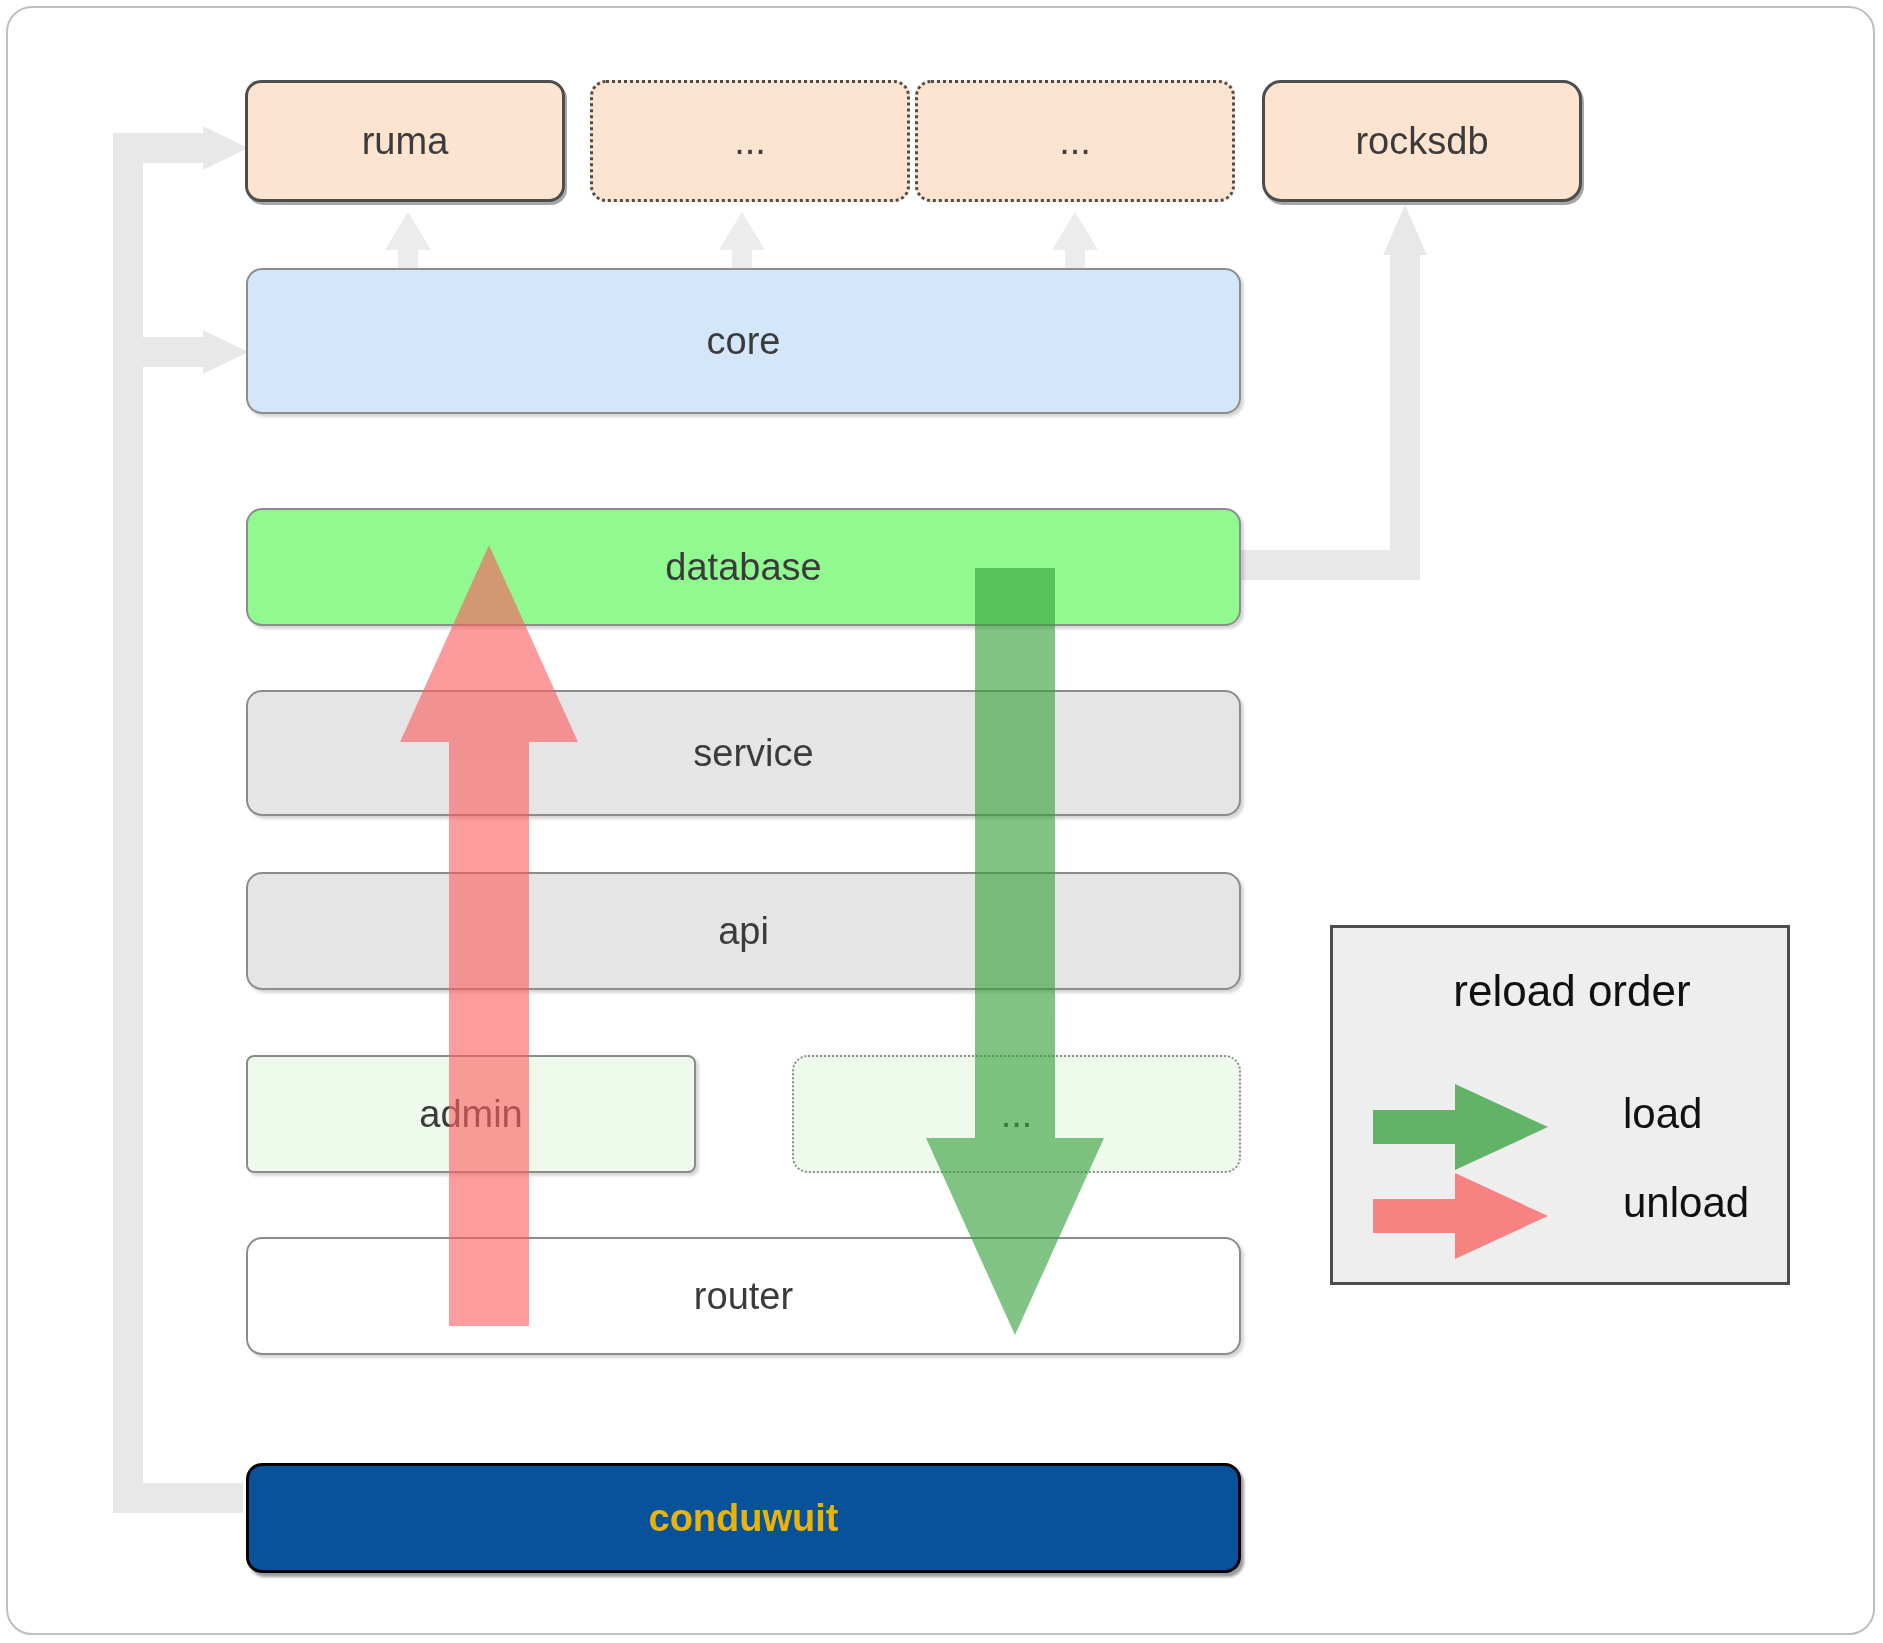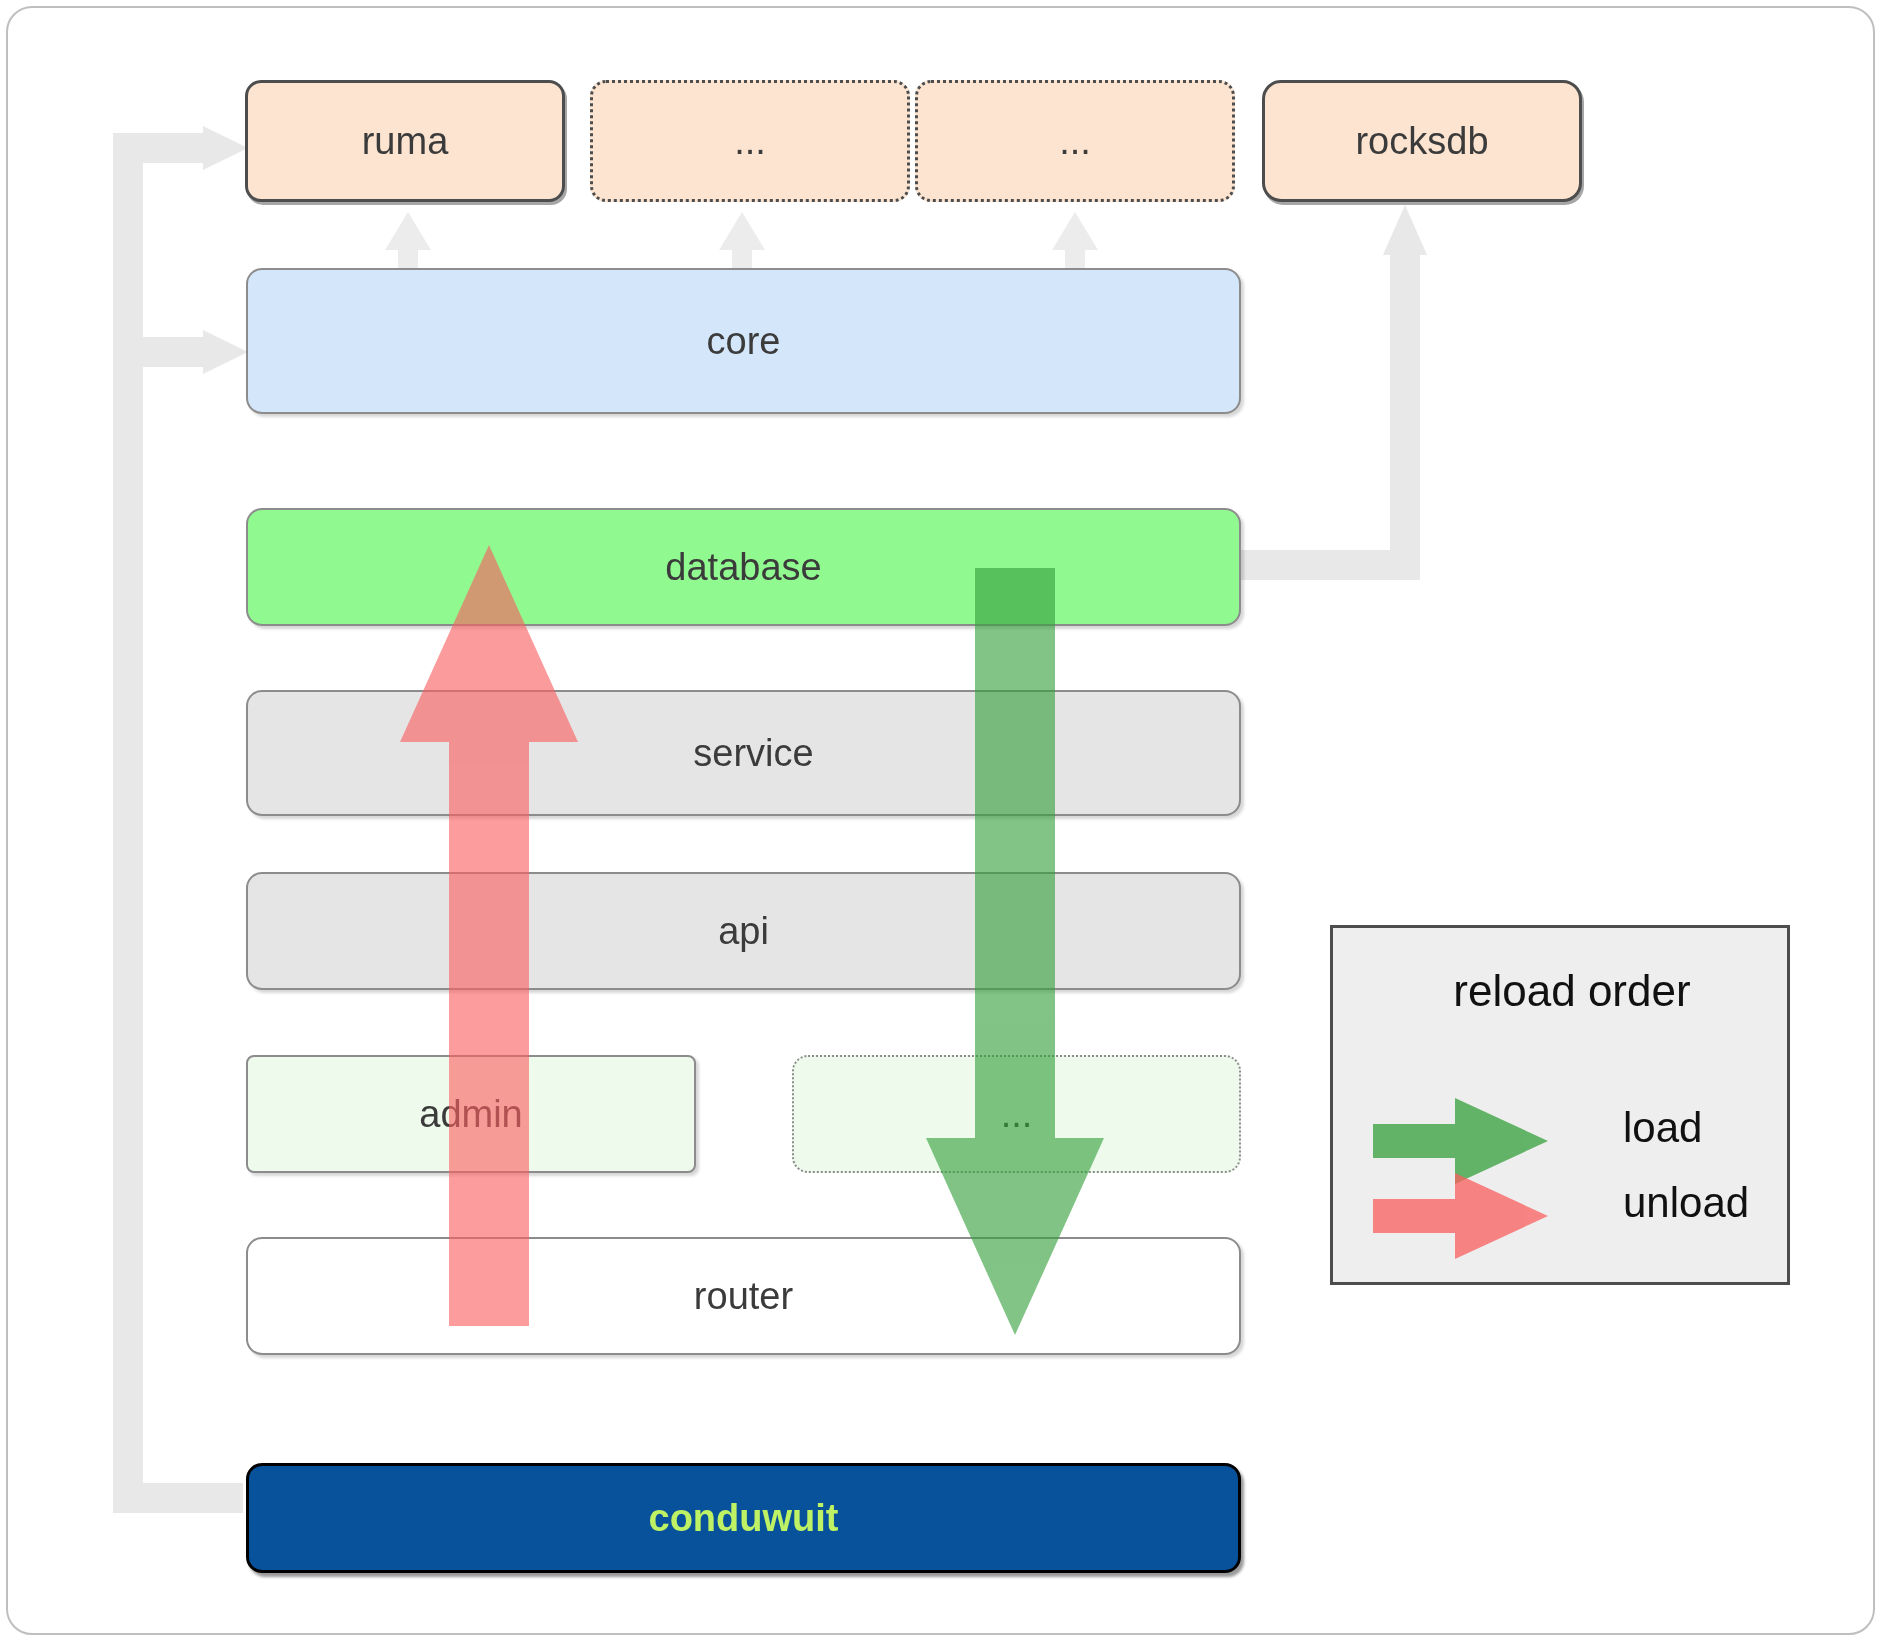--- a/index.html
+++ b/index.html
@@ -63,21 +63,21 @@
   }
   .layer.dotted {
     border: 2px dotted #8c8c8c;
     box-shadow: none;
   }
 
   .root {
     background: #07529a;
     border: 3px solid #000000;
     border-radius: 16px;
-    color: #bef264;
+    color: #eab308;
     font-weight: bold;
     box-shadow: 3px 4px 3px rgba(0,0,0,0.4);
   }
 
   
   #legend {
     position: absolute;
     left: 1330px;
     top: 925px;
     width: 460px;
@@ -95,21 +95,21 @@
     text-align: center;
     font-size: 44px;
     color: #111111;
   }
   .legend-row {
     position: absolute;
     left: 0;
     width: 100%;
     height: 90px;
   }
-  .legend-row.r1 { top: 168px; text-align: center; }
+  .legend-row.r1 { top: 154px; text-align: center; }
   .legend-row.r2 { top: 243px; }
   .legend-label {
     position: absolute;
     left: 290px;
     top: 8px;
     font-size: 42px;
     color: #111111;
   }
   .legend-arrow {
     position: absolute;

